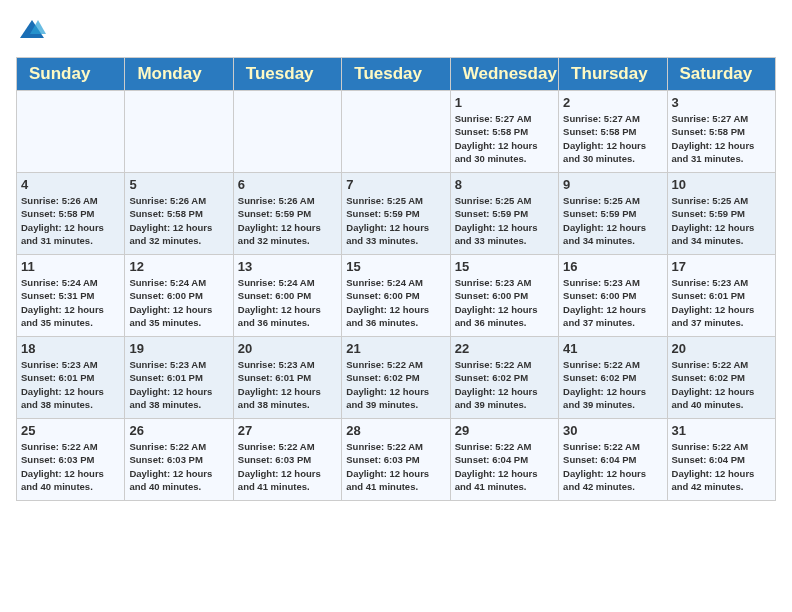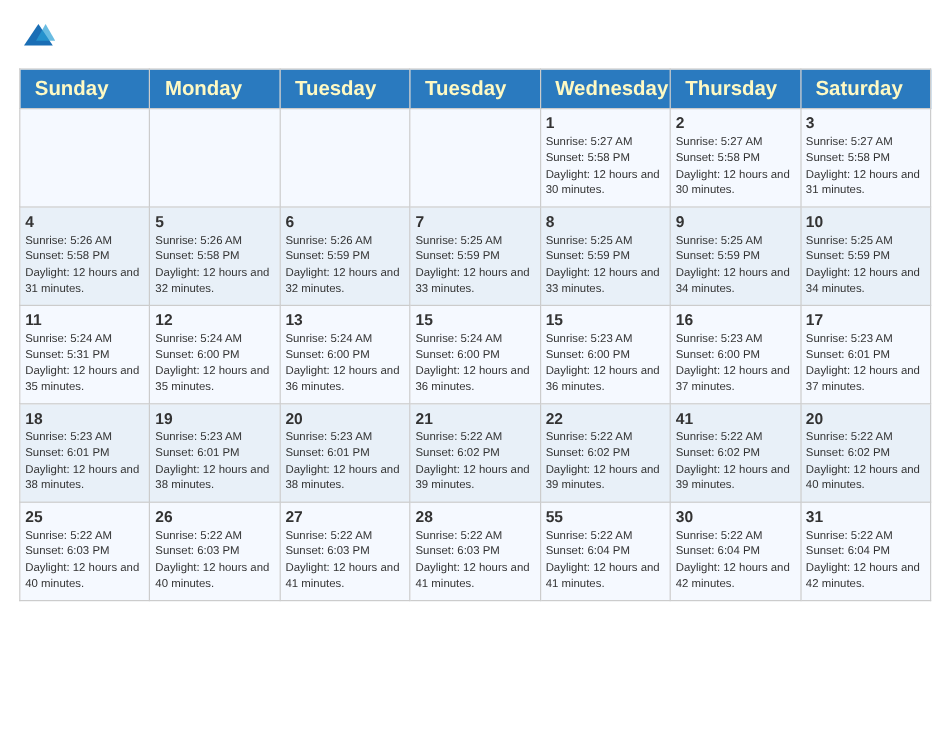--- a/index.html
+++ b/index.html
@@ -78,20 +78,21 @@
     .day-number {
       font-size: 13px;
       font-weight: bold;
       color: #333;
       margin-bottom: 2px;
     }
     .day-detail {
       font-size: 9.5px;
       line-height: 1.4;
       color: #333;
+      font-weight: bold;
     }
   </style>
 </head>
 <body>
 
 <div class="header-area">
   <div class="logo">
     <div>
       <span class="logo-text-general"></span>
       <svg class="logo-icon" viewBox="0 0 28 28">
@@ -325,21 +326,21 @@
 and 41 minutes.</div>
         </td>
         <td>
           <div class="day-number">28</div>
           <div class="day-detail">Sunrise: 5:22 AM
 Sunset: 6:03 PM
 Daylight: 12 hours
 and 41 minutes.</div>
         </td>
         <td>
-          <div class="day-number">55</div>
+          <div class="day-number">29</div>
           <div class="day-detail">Sunrise: 5:22 AM
 Sunset: 6:04 PM
 Daylight: 12 hours
 and 41 minutes.</div>
         </td>
         <td>
           <div class="day-number">30</div>
           <div class="day-detail">Sunrise: 5:22 AM
 Sunset: 6:04 PM
 Daylight: 12 hours

